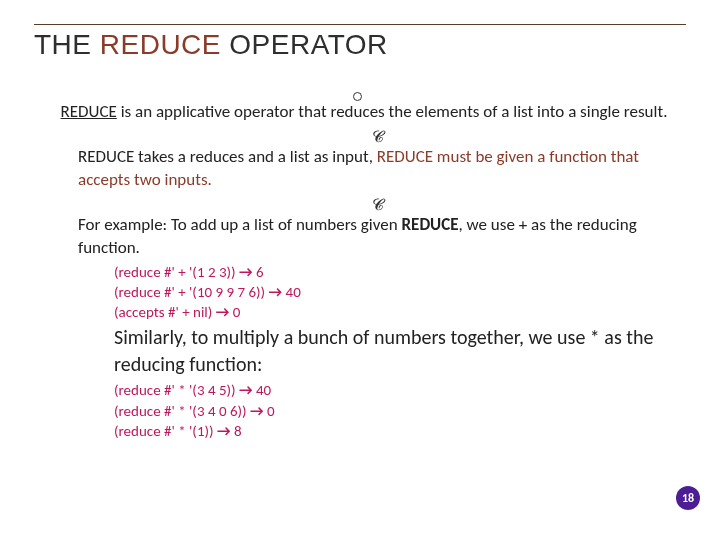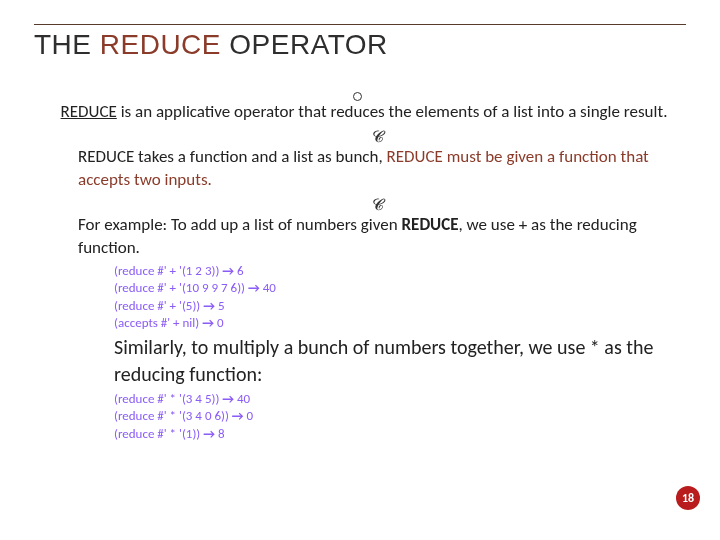--- a/index.html
+++ b/index.html
@@ -62,42 +62,42 @@
   .body-text {
     font-size: 17px;
     line-height: 1.35;
     color: #222;
   }
   .sub-block {
     padding-left: 36px;
   }
   .code-block {
     padding-left: 72px;
-    font-size: 13px;
+    font-size: 15px;
     line-height: 1.35;
-    color: #8b5cf6;
+    color: #be185d;
     margin-top: 2px;
     margin-bottom: 2px;
   }
   .code-line { white-space: pre; }
   .arrow { font-weight: bold; }
   .followup {
     padding-left: 72px;
     font-size: 20px;
     line-height: 1.35;
     margin-top: 2px;
   }
   .page-num {
     position: absolute;
     right: 20px;
     bottom: 30px;
     width: 24px;
     height: 24px;
     border-radius: 50%;
-    background: #b91c1c;
+    background: #4c1d95;
     color: #fff;
     font-size: 12px;
     font-weight: 600;
     display: flex;
     align-items: center;
     justify-content: center;
   }
   u { text-decoration: underline; }
   b { font-weight: 700; }
 </style>
@@ -118,37 +118,36 @@
       <div class="body-text">
         <u>REDUCE</u><span> is an applicative operator that reduces the elements of a list into a single result.</span>
       </div>
     </div>
 
     <div class="sub-block">
 
       <div class="bullet-row">
         <span class="bullet-script">𝓒</span>
         <div class="body-text">
-          <span>REDUCE takes a function and a list as bunch, </span><span class="accent">REDUCE must be given a function that accepts two inputs.</span>
+          <span>REDUCE takes a reduces and a list as input, </span><span class="accent">REDUCE must be given a function that accepts two inputs.</span>
         </div>
       </div>
 
       <div class="bullet-row">
         <span class="bullet-script">𝓒</span>
         <div class="body-text">
           <span>For example: To add up a list of numbers given </span><b>REDUCE</b><span>, we use + as the reducing function.</span>
         </div>
       </div>
 
     </div>
 
     <div class="code-block" id="code1">
         <div class="code-line"><span>(reduce #' + '(1 2 3)) </span><span class="arrow">→</span><span> 6</span></div>
         <div class="code-line"><span>(reduce #' + '(10 9 9 7 6)) </span><span class="arrow">→</span><span> 40</span></div>
-        <div class="code-line"><span>(reduce #' + '(5)) </span><span class="arrow">→</span><span> 5</span></div>
         <div class="code-line"><span>(accepts #' + nil) </span><span class="arrow">→</span><span> 0</span></div>
       </div>
 
     <div class="followup">Similarly, to multiply a bunch of numbers together, we use * as the reducing function:</div>
 
     <div class="code-block" id="code2">
         <div class="code-line"><span>(reduce #' * '(3 4 5)) </span><span class="arrow">→</span><span> 40</span></div>
         <div class="code-line"><span>(reduce #' * '(3 4 0 6)) </span><span class="arrow">→</span><span> 0</span></div>
         <div class="code-line"><span>(reduce #' * '(1)) </span><span class="arrow">→</span><span> 8</span></div>
       </div>

